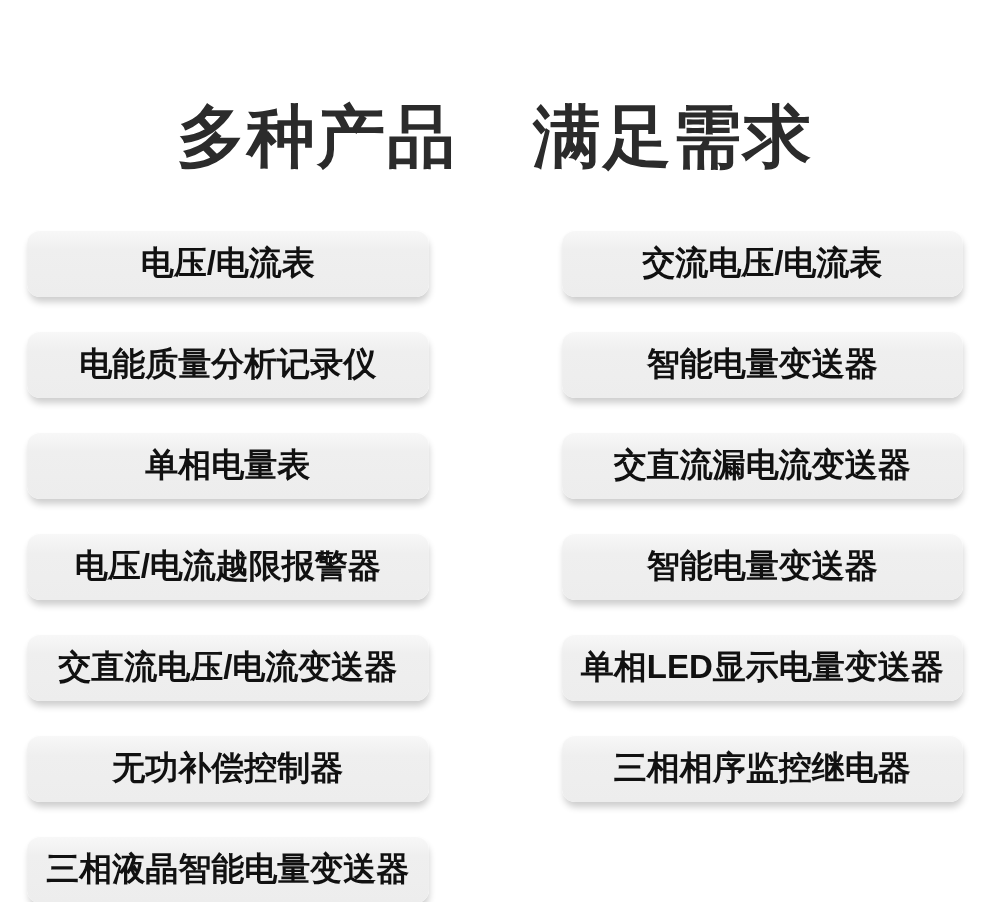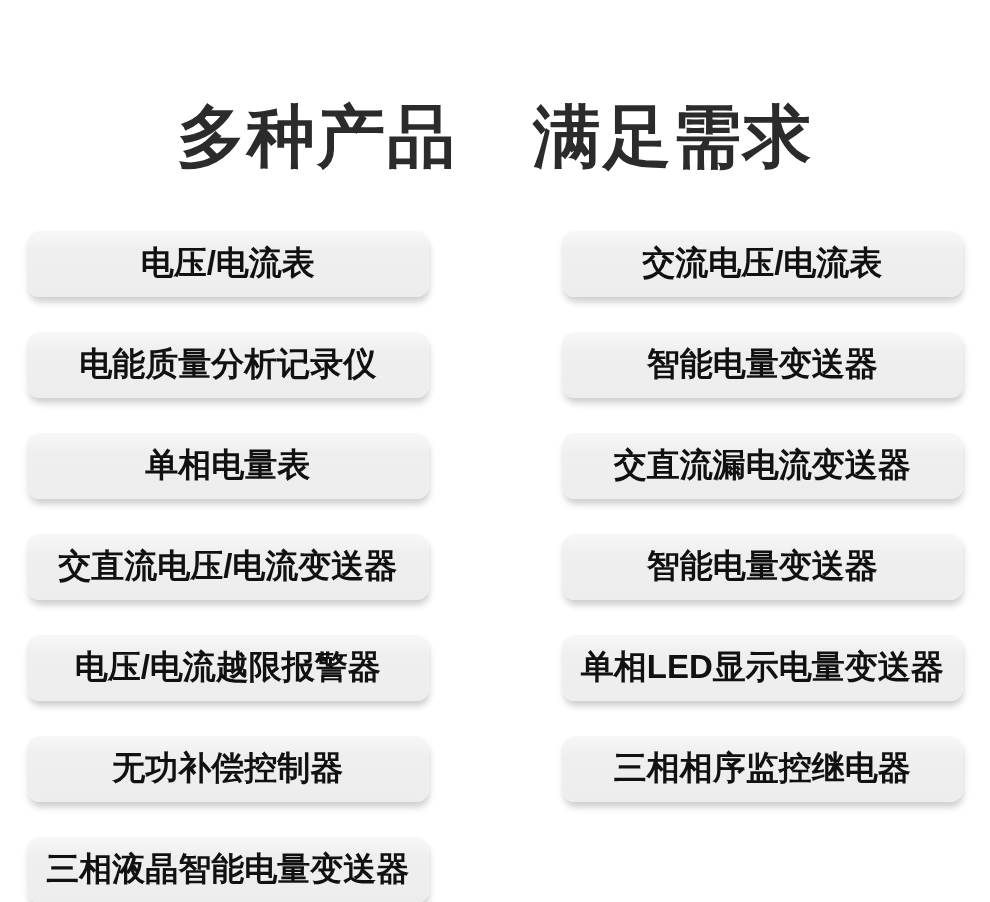--- a/index.html
+++ b/index.html
@@ -65,22 +65,22 @@
     <span>多种产品</span>
     <span>满足需求</span>
   </h1>
 
   <div class="grid">
 
     <div class="col">
       <div class="pill">电压/电流表</div>
       <div class="pill">电能质量分析记录仪</div>
       <div class="pill">单相电量表</div>
+      <div class="pill">电压/电流越限报警器</div>
       <div class="pill">交直流电压/电流变送器</div>
-      <div class="pill">电压/电流越限报警器</div>
       <div class="pill">无功补偿控制器</div>
       <div class="pill">三相液晶智能电量变送器</div>
     </div>
 
     <div class="col">
       <div class="pill">交流电压/电流表</div>
       <div class="pill">智能电量变送器</div>
       <div class="pill">交直流漏电流变送器</div>
       <div class="pill">智能电量变送器</div>
       <div class="pill">单相LED显示电量变送器</div>

